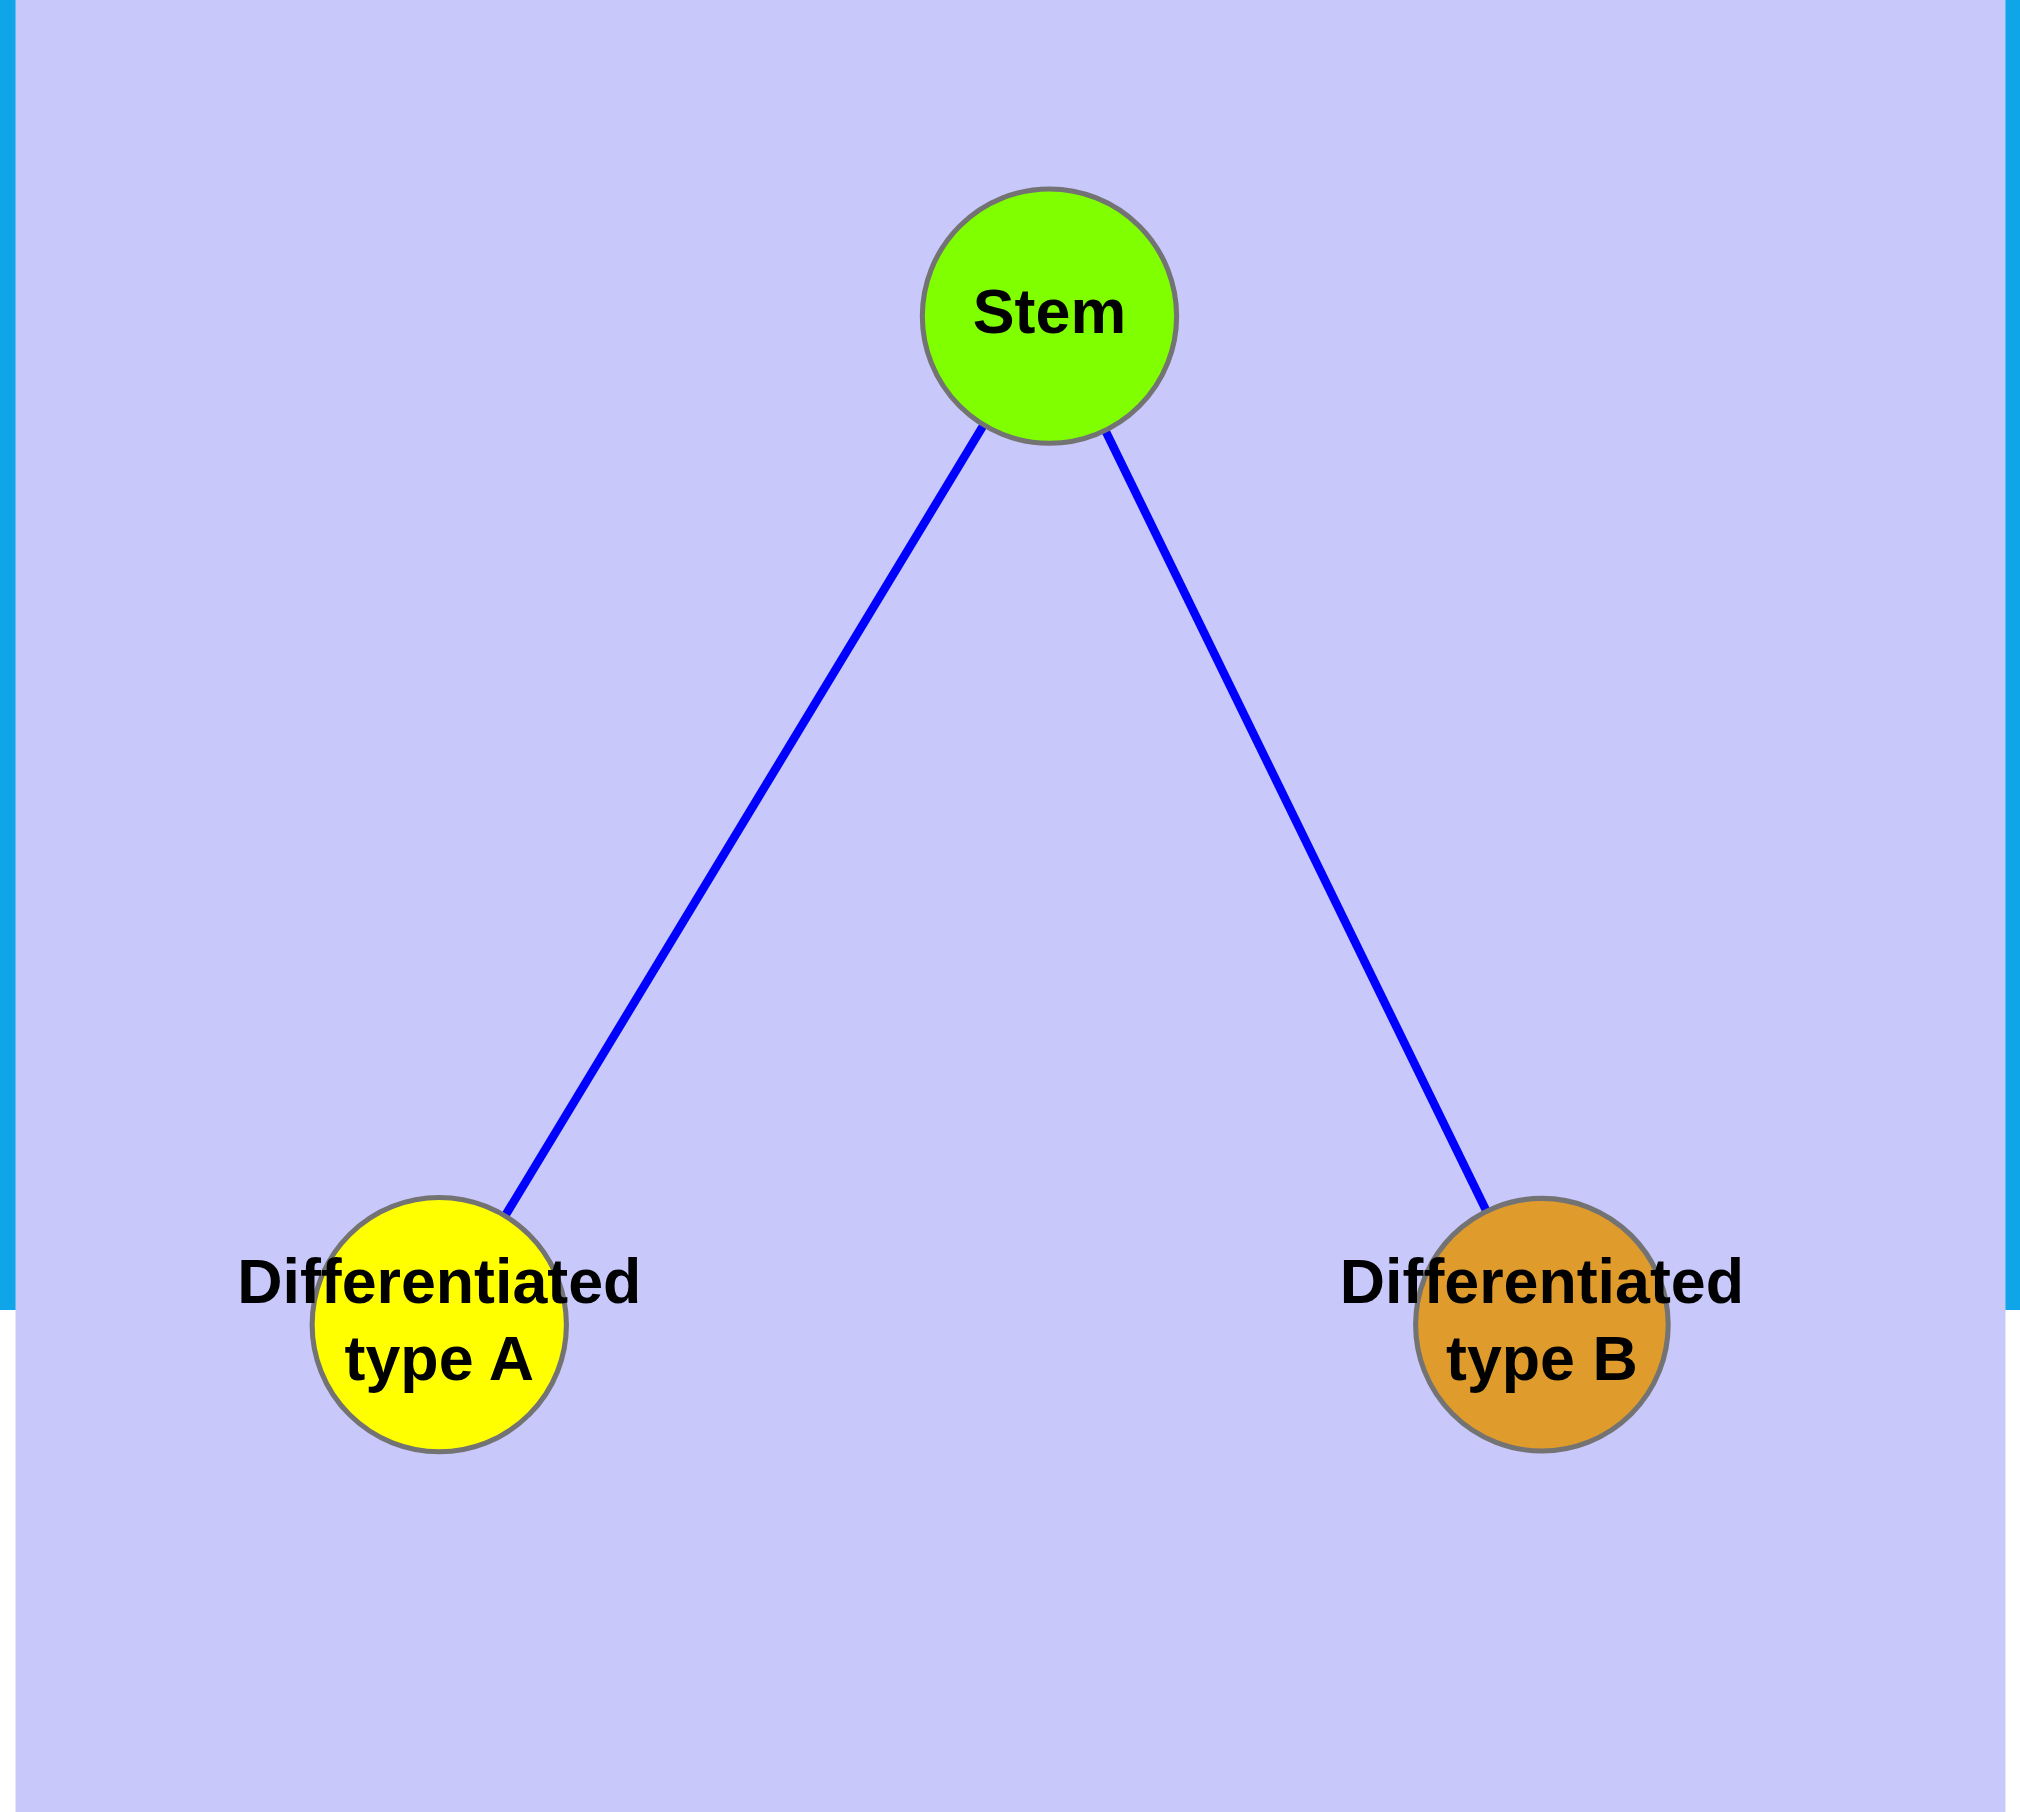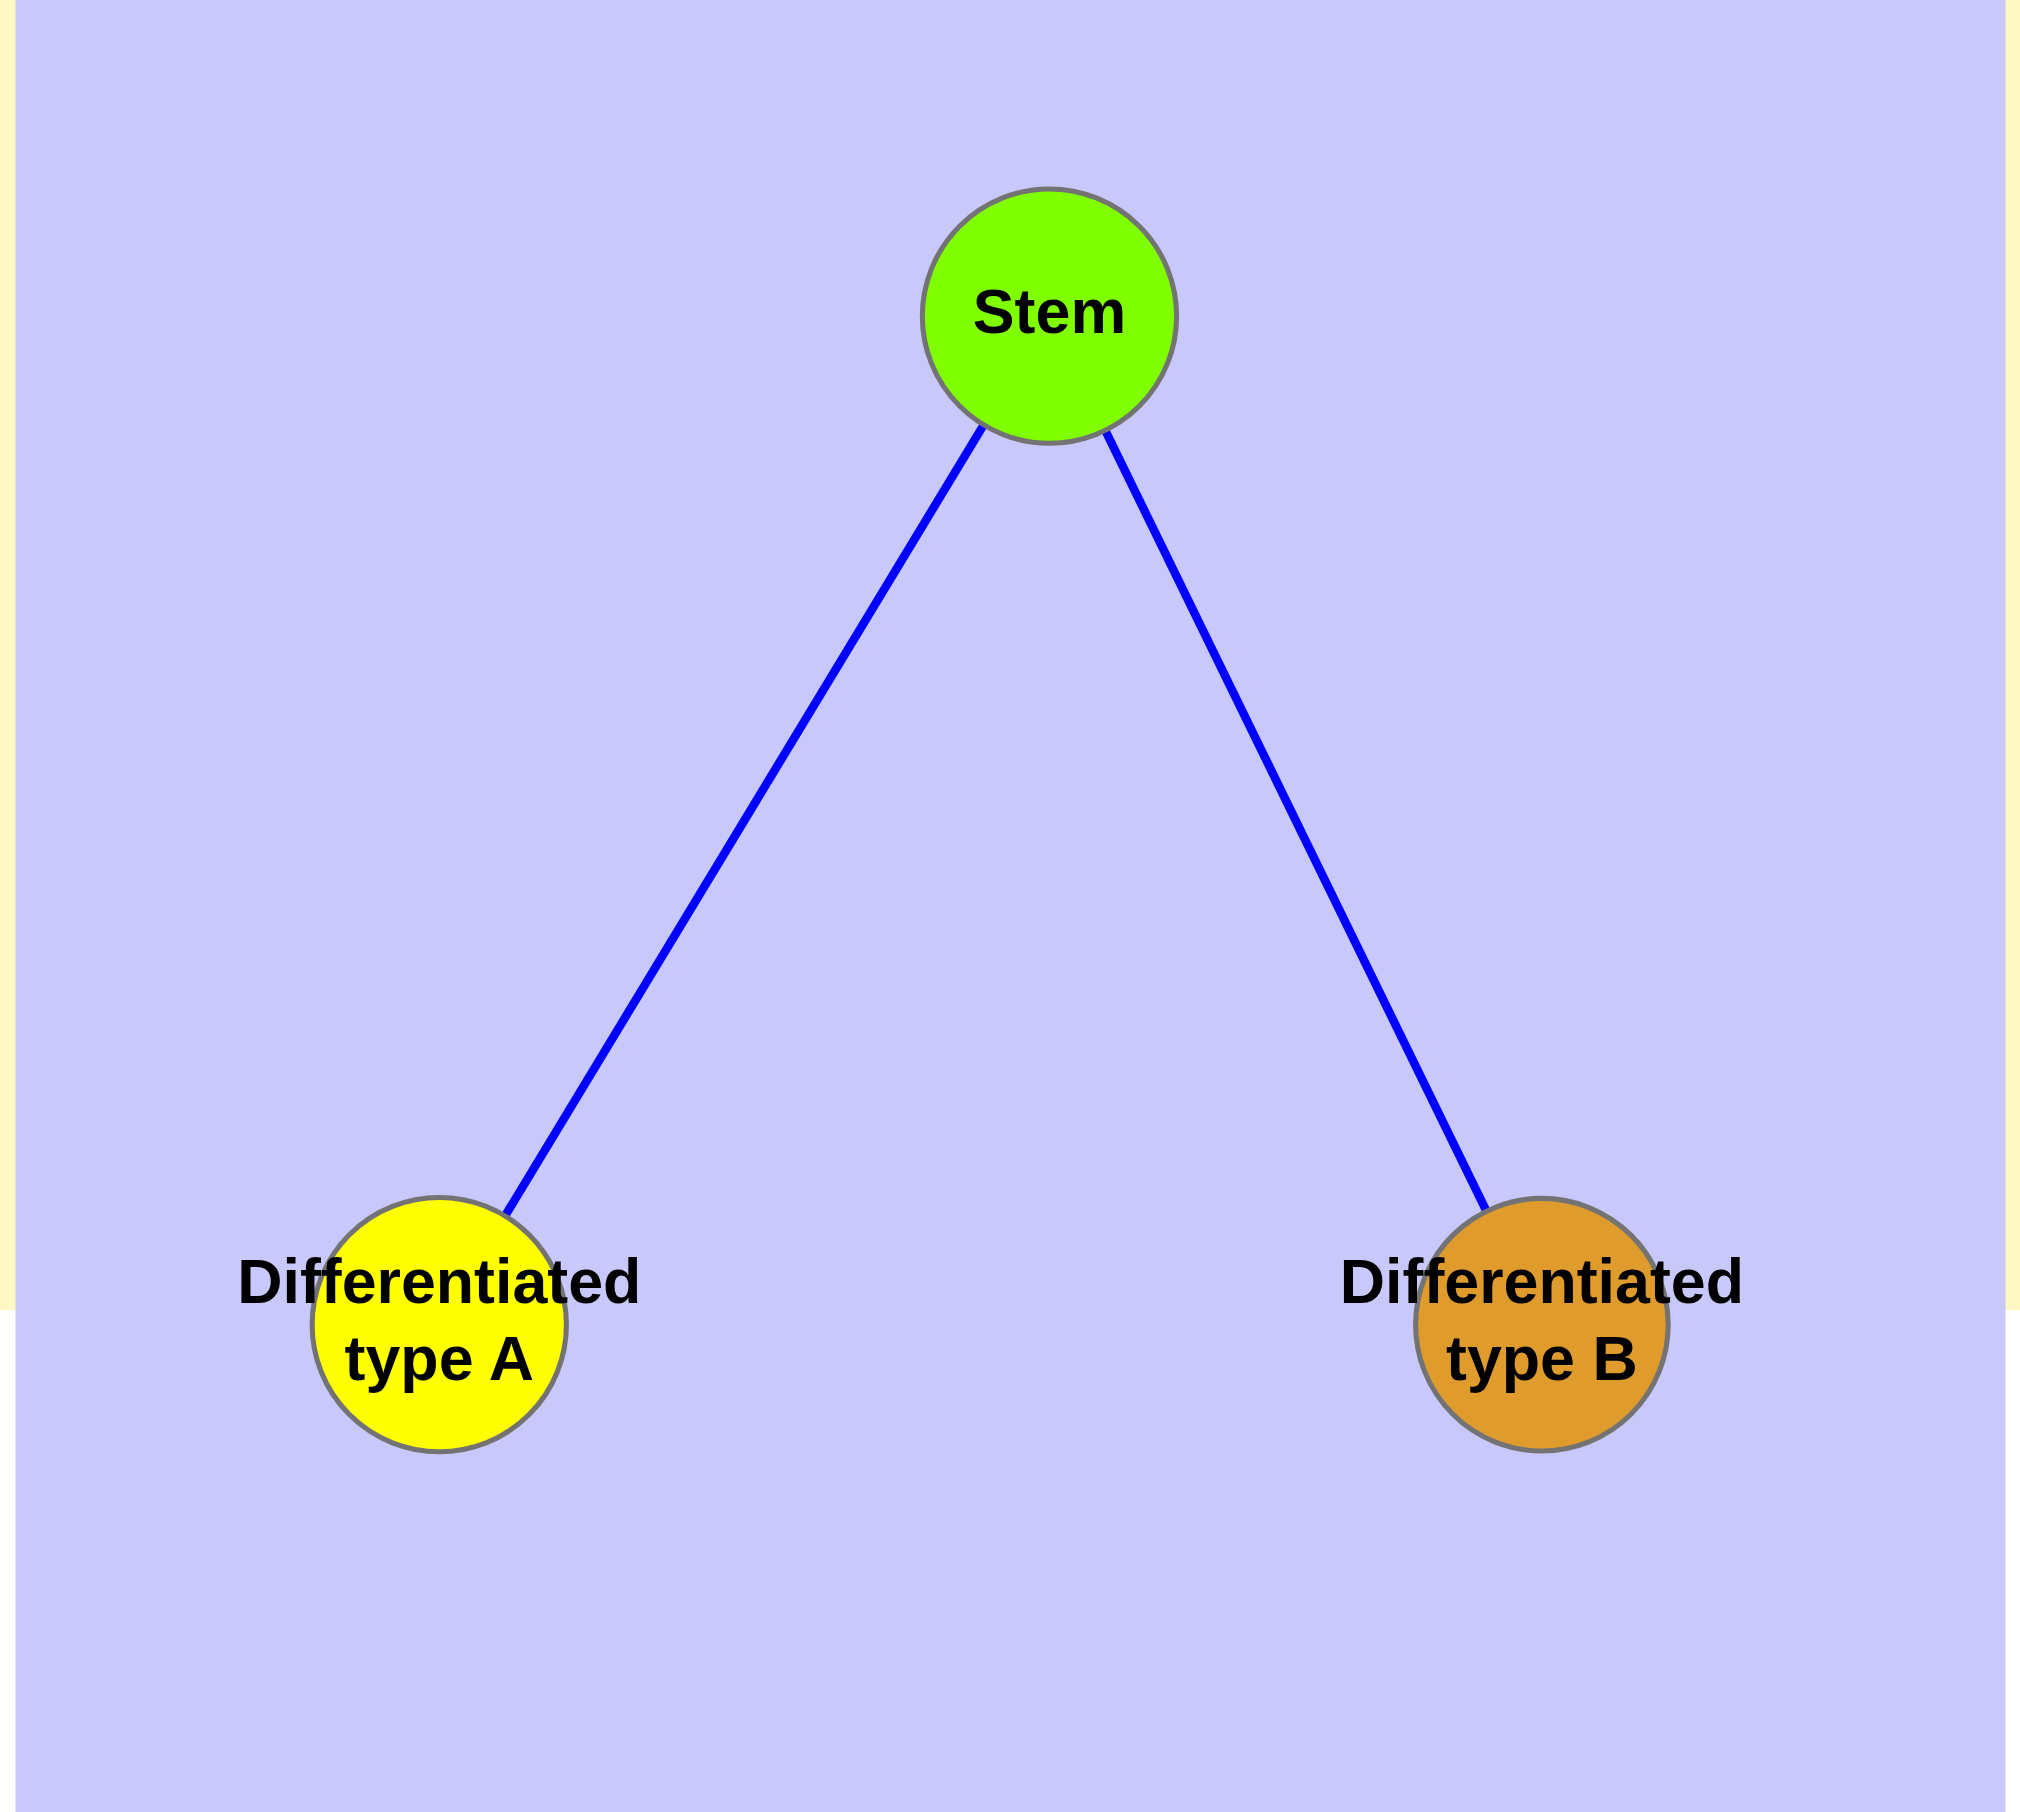--- a/index.html
+++ b/index.html
@@ -11,21 +11,21 @@
   body {
     width: 2021px;
     height: 1812px;
     overflow: hidden;
     font-family: "Liberation Sans", sans-serif;
   }
   #graph-canvas {
     position: relative;
     width: 2021px;
     height: 1310px;
-    background: #fef9c3;
+    background: #0ea5e9;
   }
   #graph-svg {
     position: absolute;
     top: 0;
     left: 0;
     width: 2021px;
     height: 1812px;
     display: block;
   }
   .node-label {

